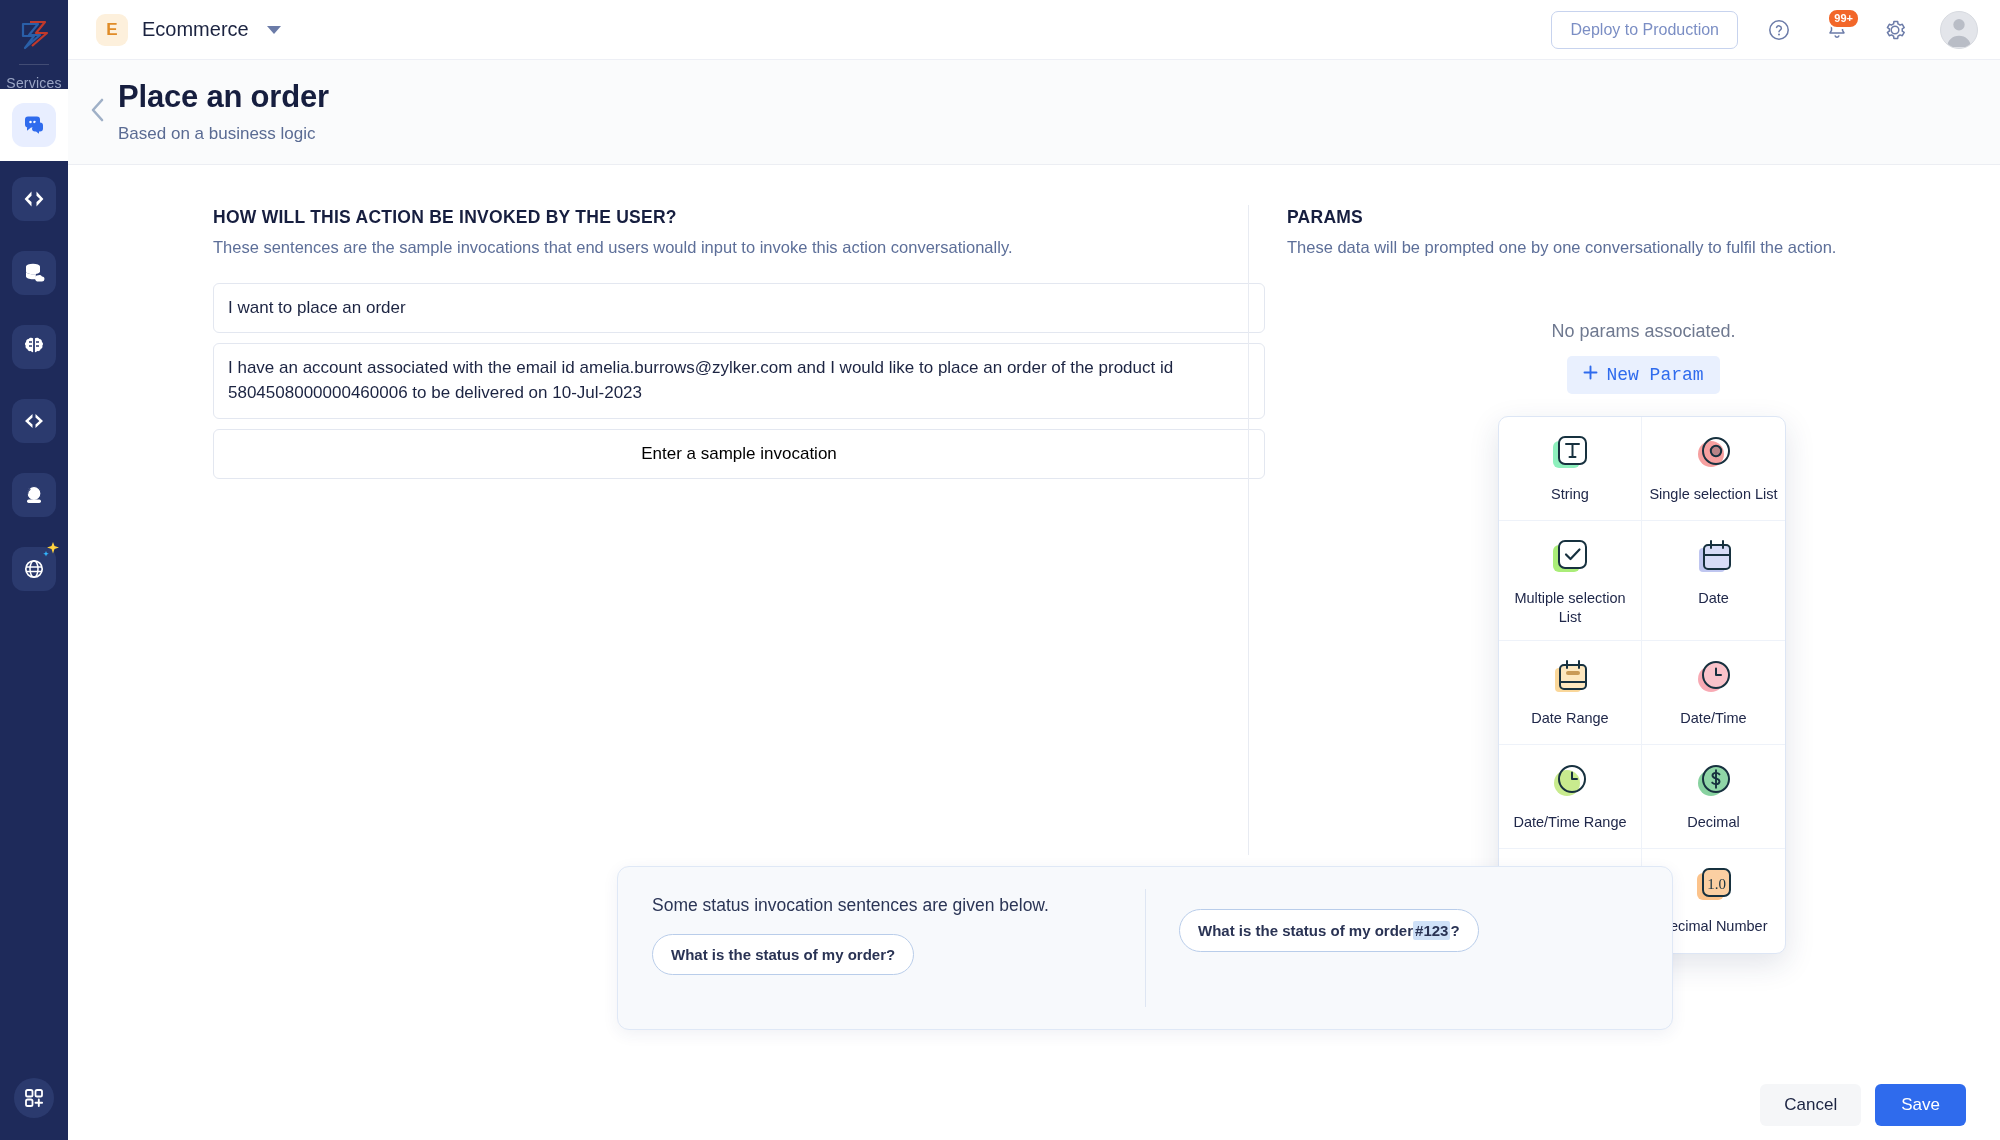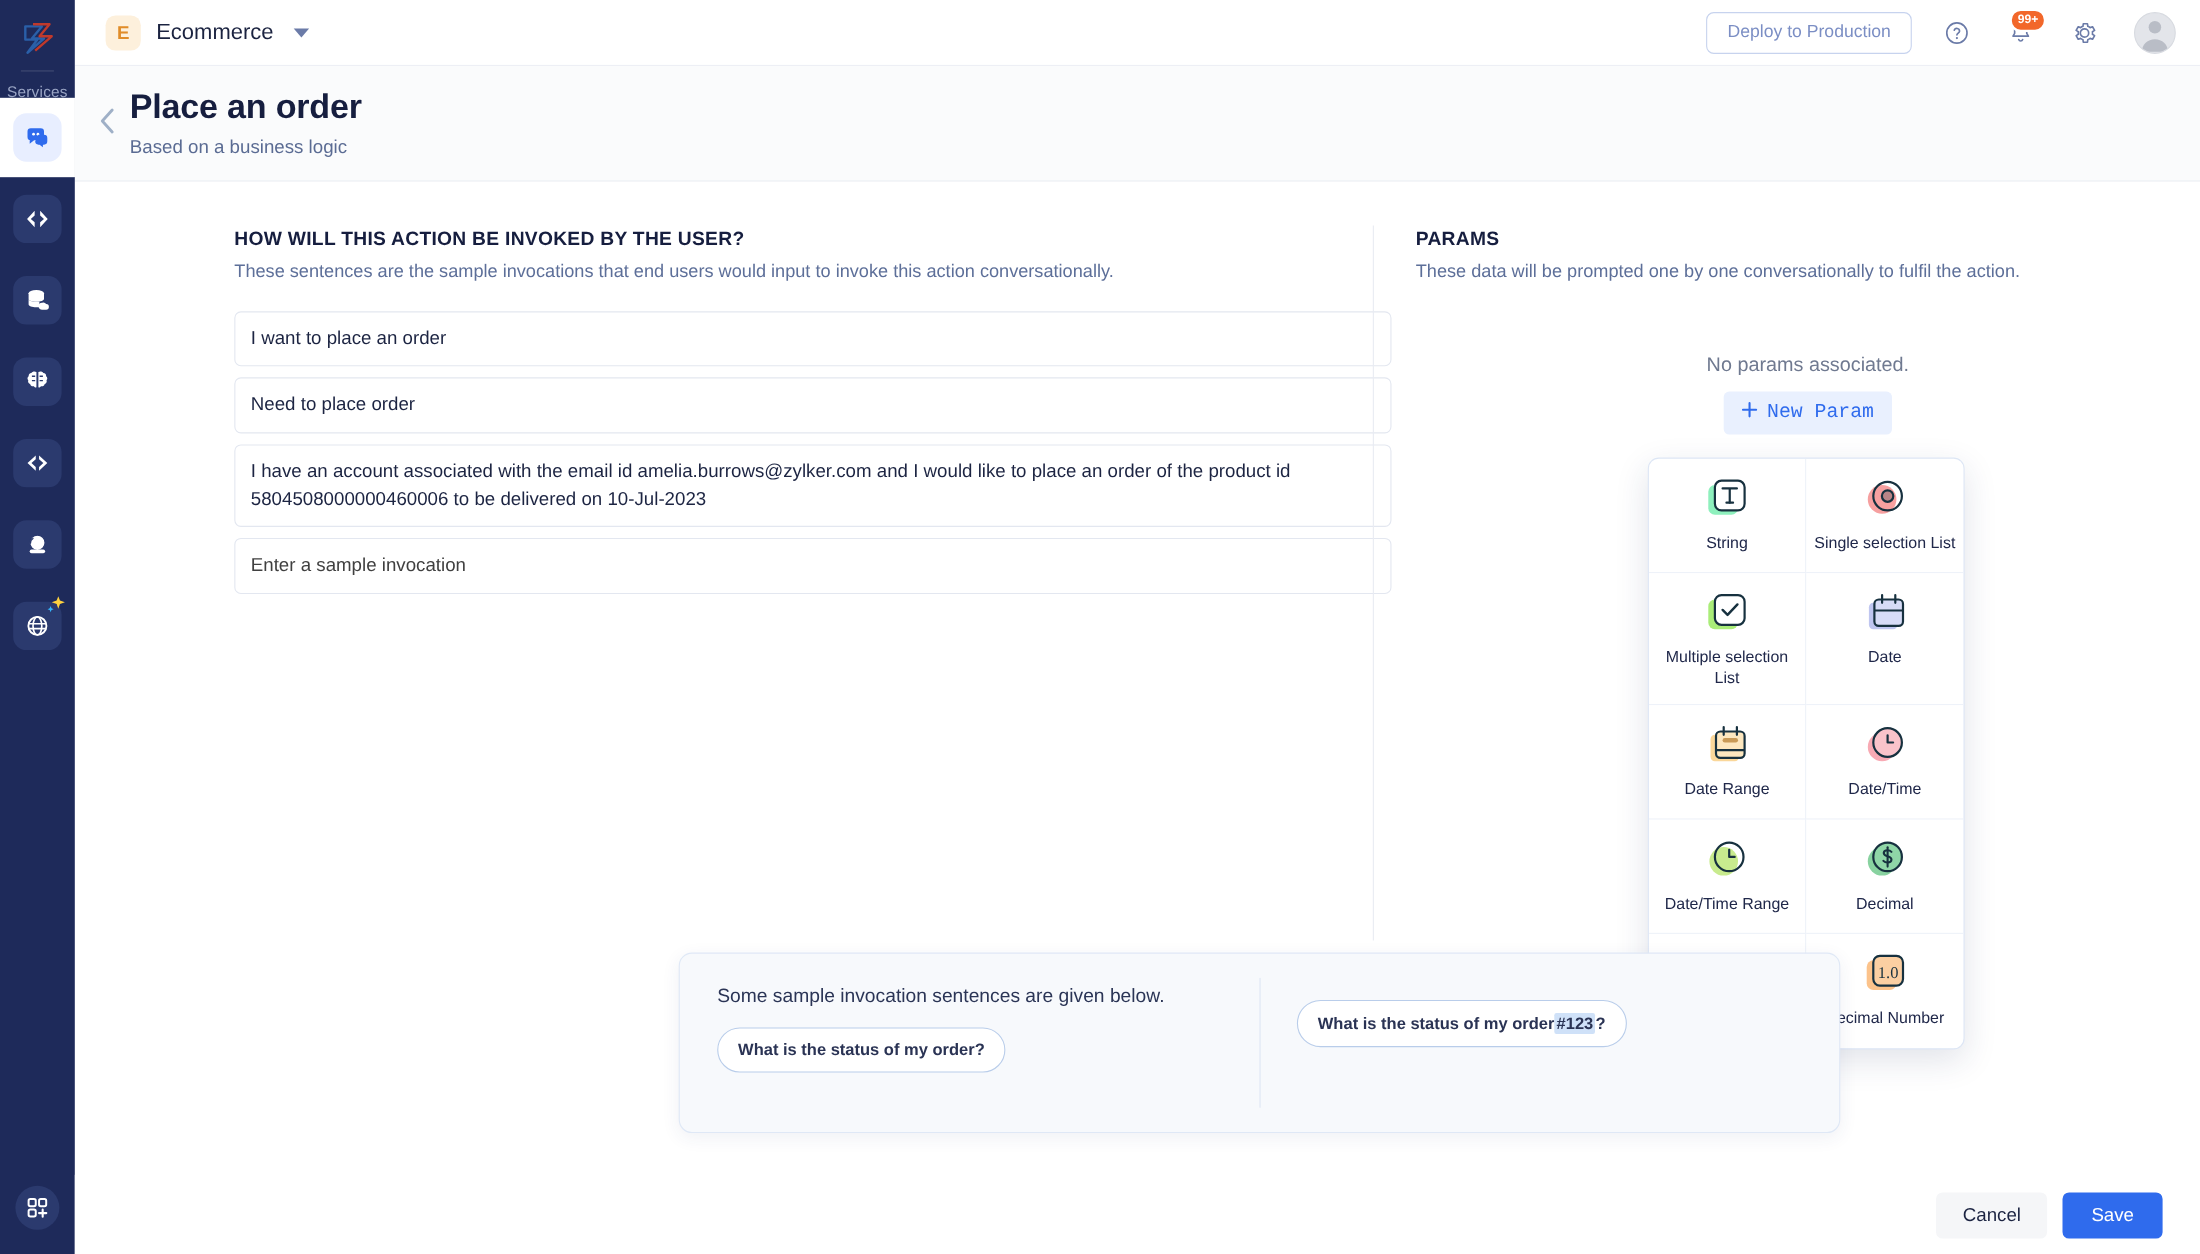--- a/index.html
+++ b/index.html
@@ -86,21 +86,21 @@
   .col-right { flex:1; padding: 42px 0 0 38px; position:relative; }
 
   .sec-title { font-size:17.5px; font-weight:700; color:#161e3f; letter-spacing:.25px; }
   .sec-sub { font-size:16.5px; color:#5d6f99; margin-top: 10px; }
 
   .inv-list { margin-top: 26px; width: 1052px; display:flex; flex-direction:column; gap:10px;}
   .inv-box {
     border:1px solid #e3e7f0; border-radius:6px; background:#fff;
     padding: 12px 14px; font-size:17px; color:#1c2442; line-height:1.45; cursor:text;
   }
-  .inv-box.placeholder { color:#404040; }
+  .inv-box.placeholder { color:#000000;text-align:center; }
 
   .params-empty { text-align:center; margin-top: 64px; font-size:18px; color:#6f7990; }
   .new-param-wrap { display:flex; justify-content:center; margin-top: 14px; }
   .new-param {
     background:#e9f0fe; color:#2f6bed; border:none; border-radius:5px;
     padding: 9px 16px; font-size: 18px; display:flex; align-items:center; gap:8px; cursor:pointer;
     font-family:Liberation Mono, monospace;
   }
 
   
@@ -311,21 +311,20 @@
     </div>
 
     <div class="body">
 
       <div class="col-left">
         <div class="sec-title">HOW WILL THIS ACTION BE INVOKED BY THE USER?</div>
         <div class="sec-sub">These sentences are the sample invocations that end users would input to invoke this action conversationally.</div>
 
         <div class="inv-list">
           <div class="inv-box">I want to place an order</div>
-          <div class="inv-box">Need to place order</div>
           <div class="inv-box" style="width:1052px;">I have an account associated with the email id amelia.burrows@zylker.com and I would like to place an order of the product id 5804508000000460006 to be delivered on 10-Jul-2023</div>
           <div class="inv-box placeholder">Enter a sample invocation</div>
         </div>
       </div>
 
       <div class="col-divider"></div>
 
       <div class="col-right">
         <div class="sec-title">PARAMS</div>
         <div class="sec-sub">These data will be prompted one by one conversationally to fulfil the action.</div>
@@ -459,21 +458,21 @@
               </div>
               <div class="type-label">Decimal Number</div>
             </div>
 
           </div>
         </div>
       </div>
 
       <div class="help-panel">
         <div class="help-col">
-          <div class="help-text">Some sample invocation sentences are given below.</div>
+          <div class="help-text">Some status invocation sentences are given below.</div>
           <div class="help-chip">What is the status of my order?</div>
         </div>
         <div class="help-col">
           <div class="help-chip">
             <span>What is the status of my order </span>
               <span class="hl">#123</span>
               <span>?</span>
           </div>
         </div>
       </div>

